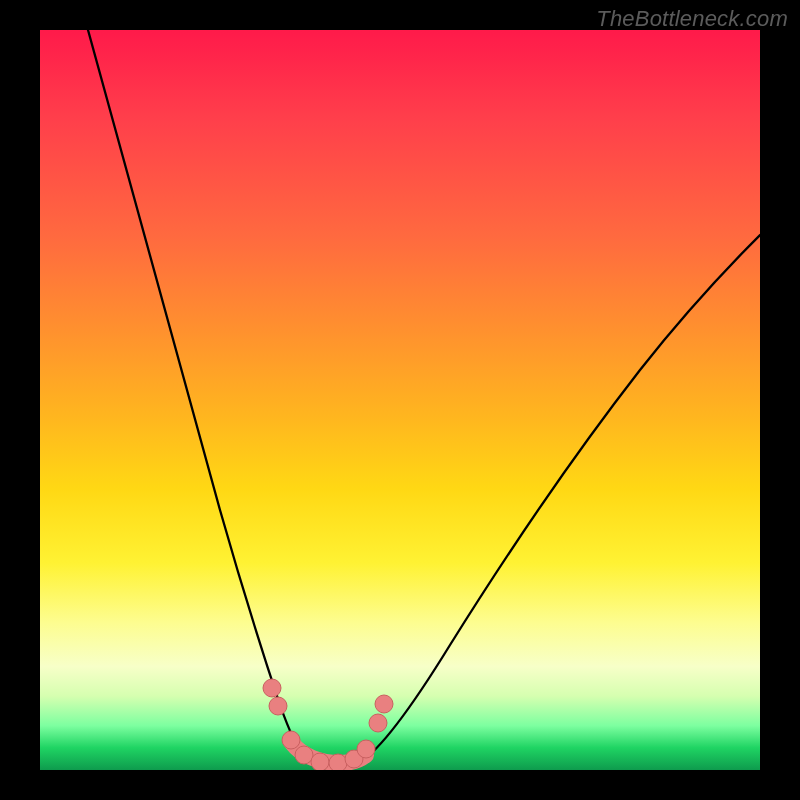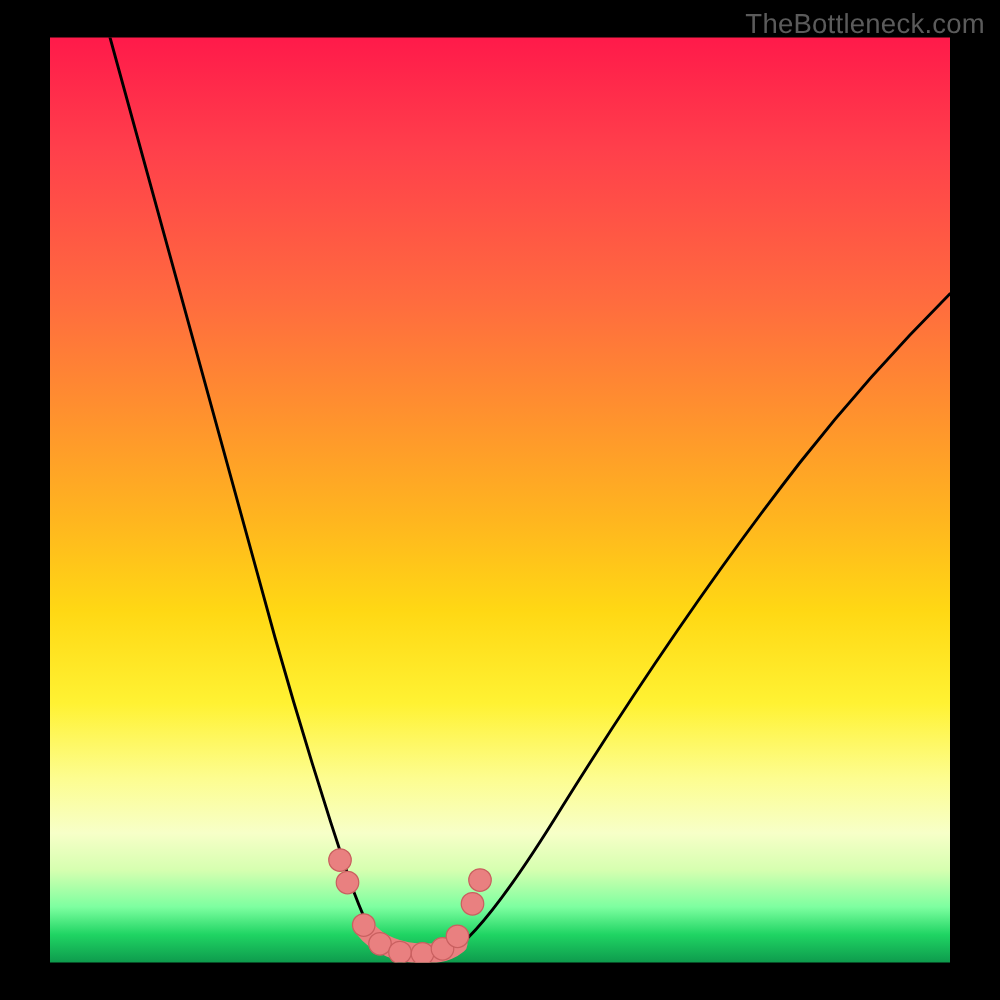--- a/index.html
+++ b/index.html
@@ -11,20 +11,21 @@
     overflow: hidden;
     font-family: Arial, Helvetica, sans-serif;
   }
   .frame {
     position: absolute;
     left: 0;
     top: 0;
     width: 800px;
     height: 800px;
     background: #000;
+    font-style: italic;
   }
   .plot {
     position: absolute;
     left: 40px;
     top: 30px;
     width: 720px;
     height: 740px;
     
     background: linear-gradient(to bottom,
       #ff1a4a 0%,

